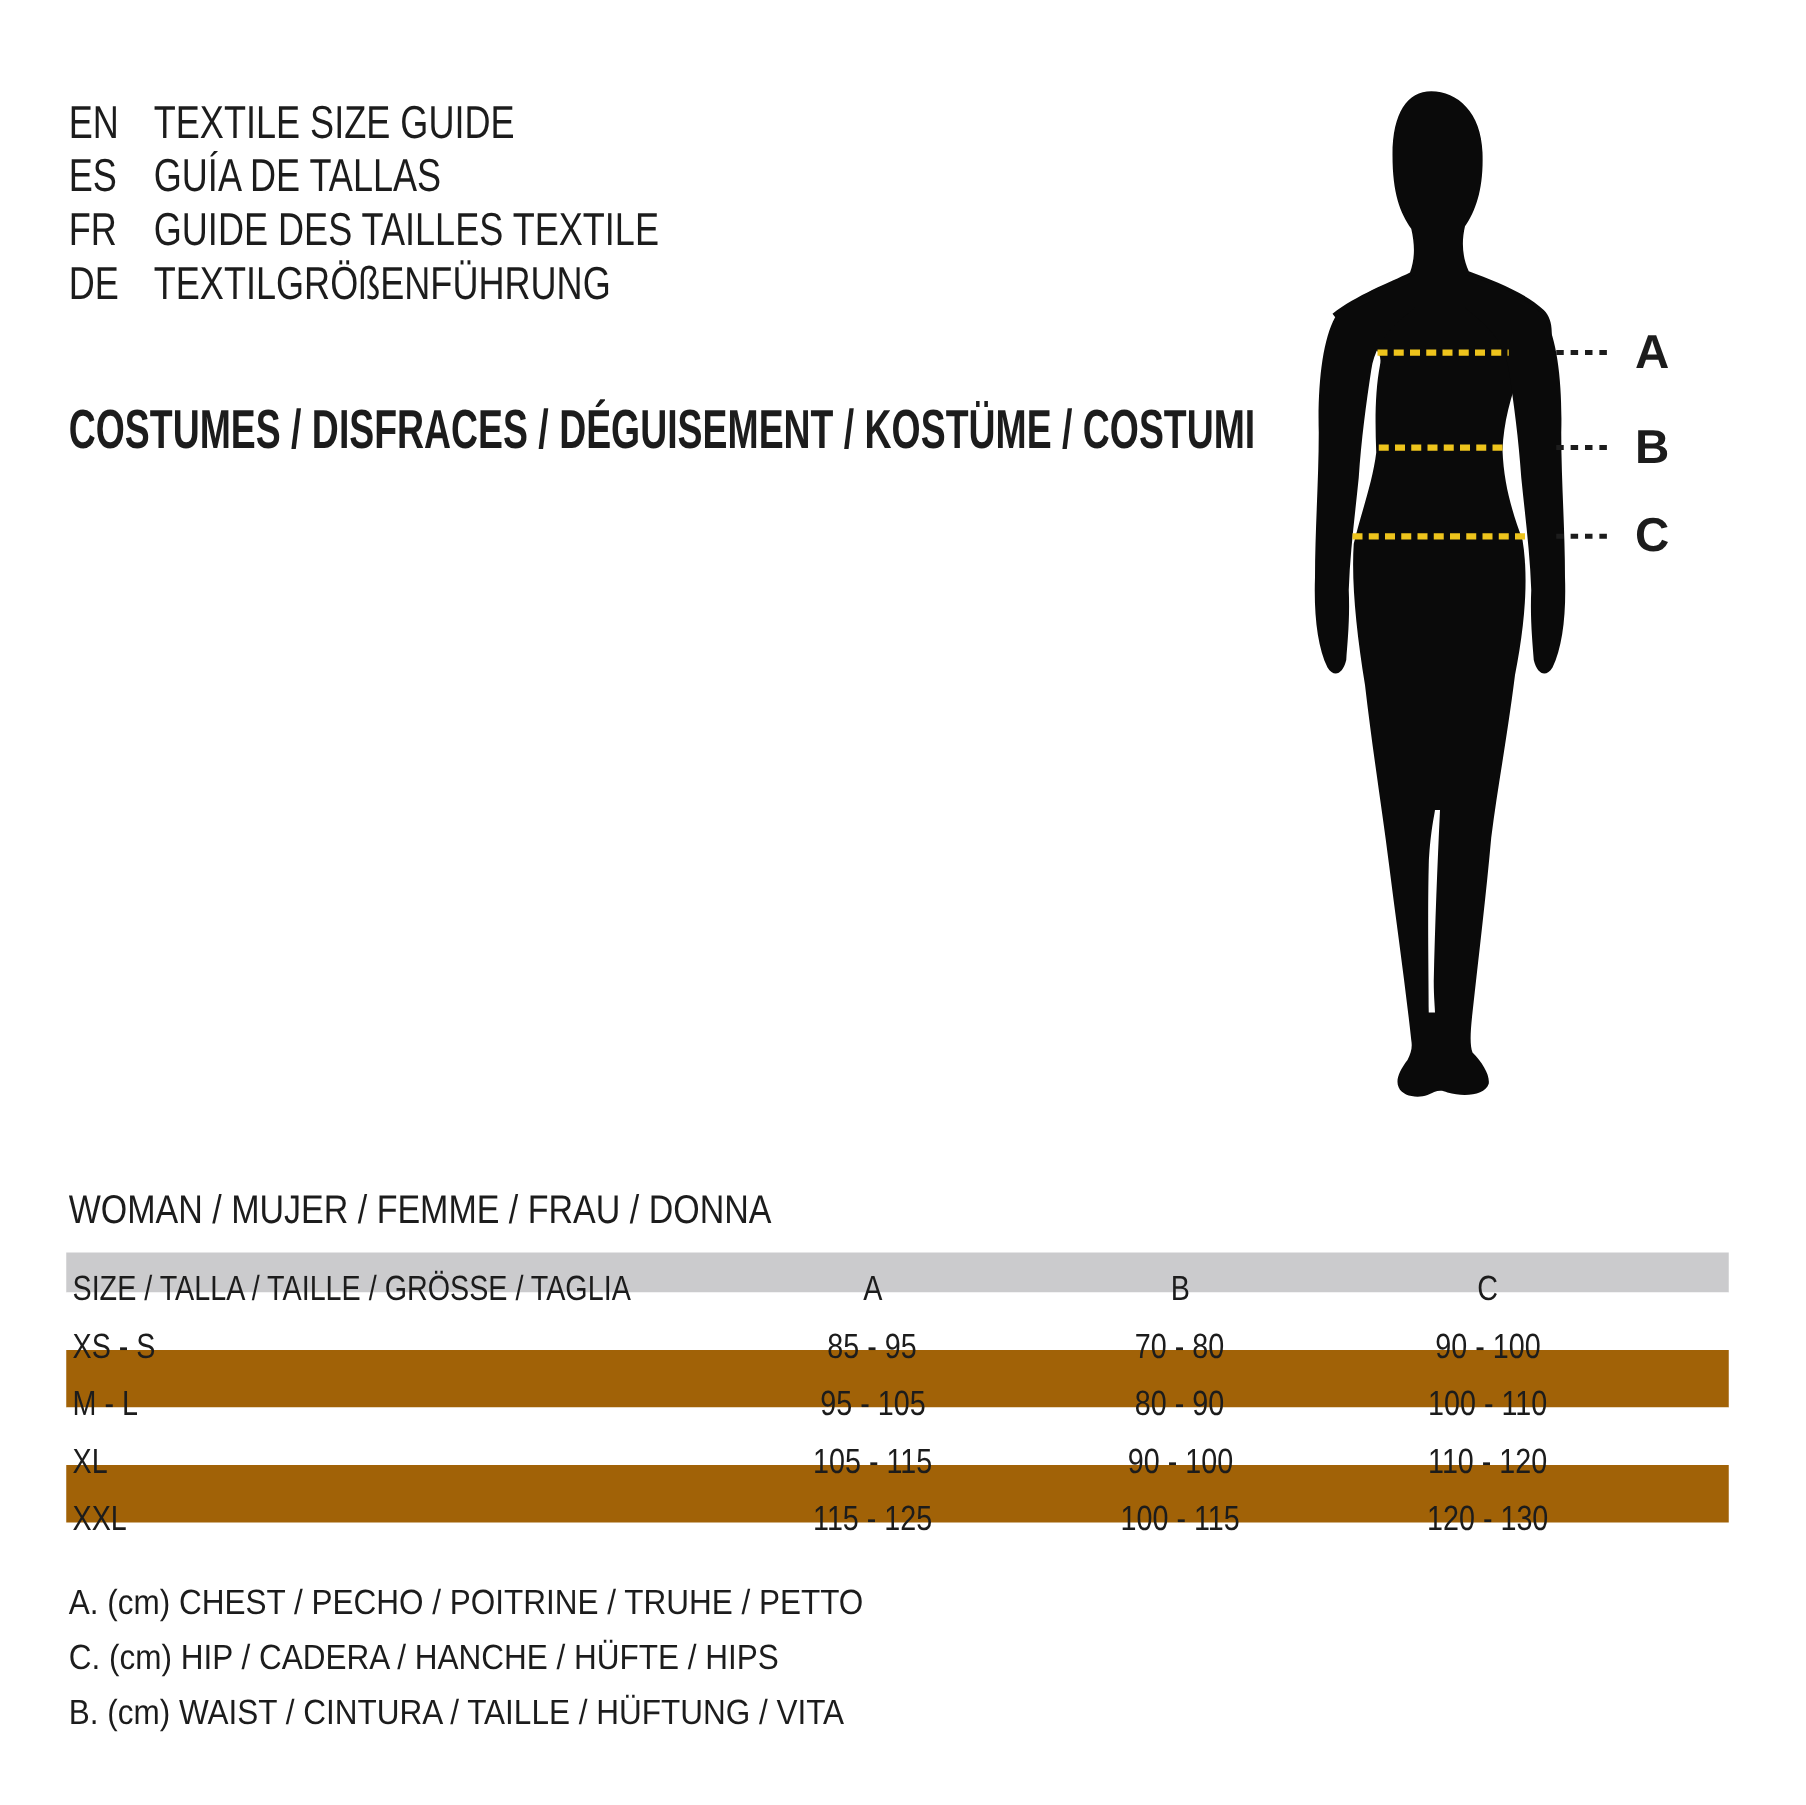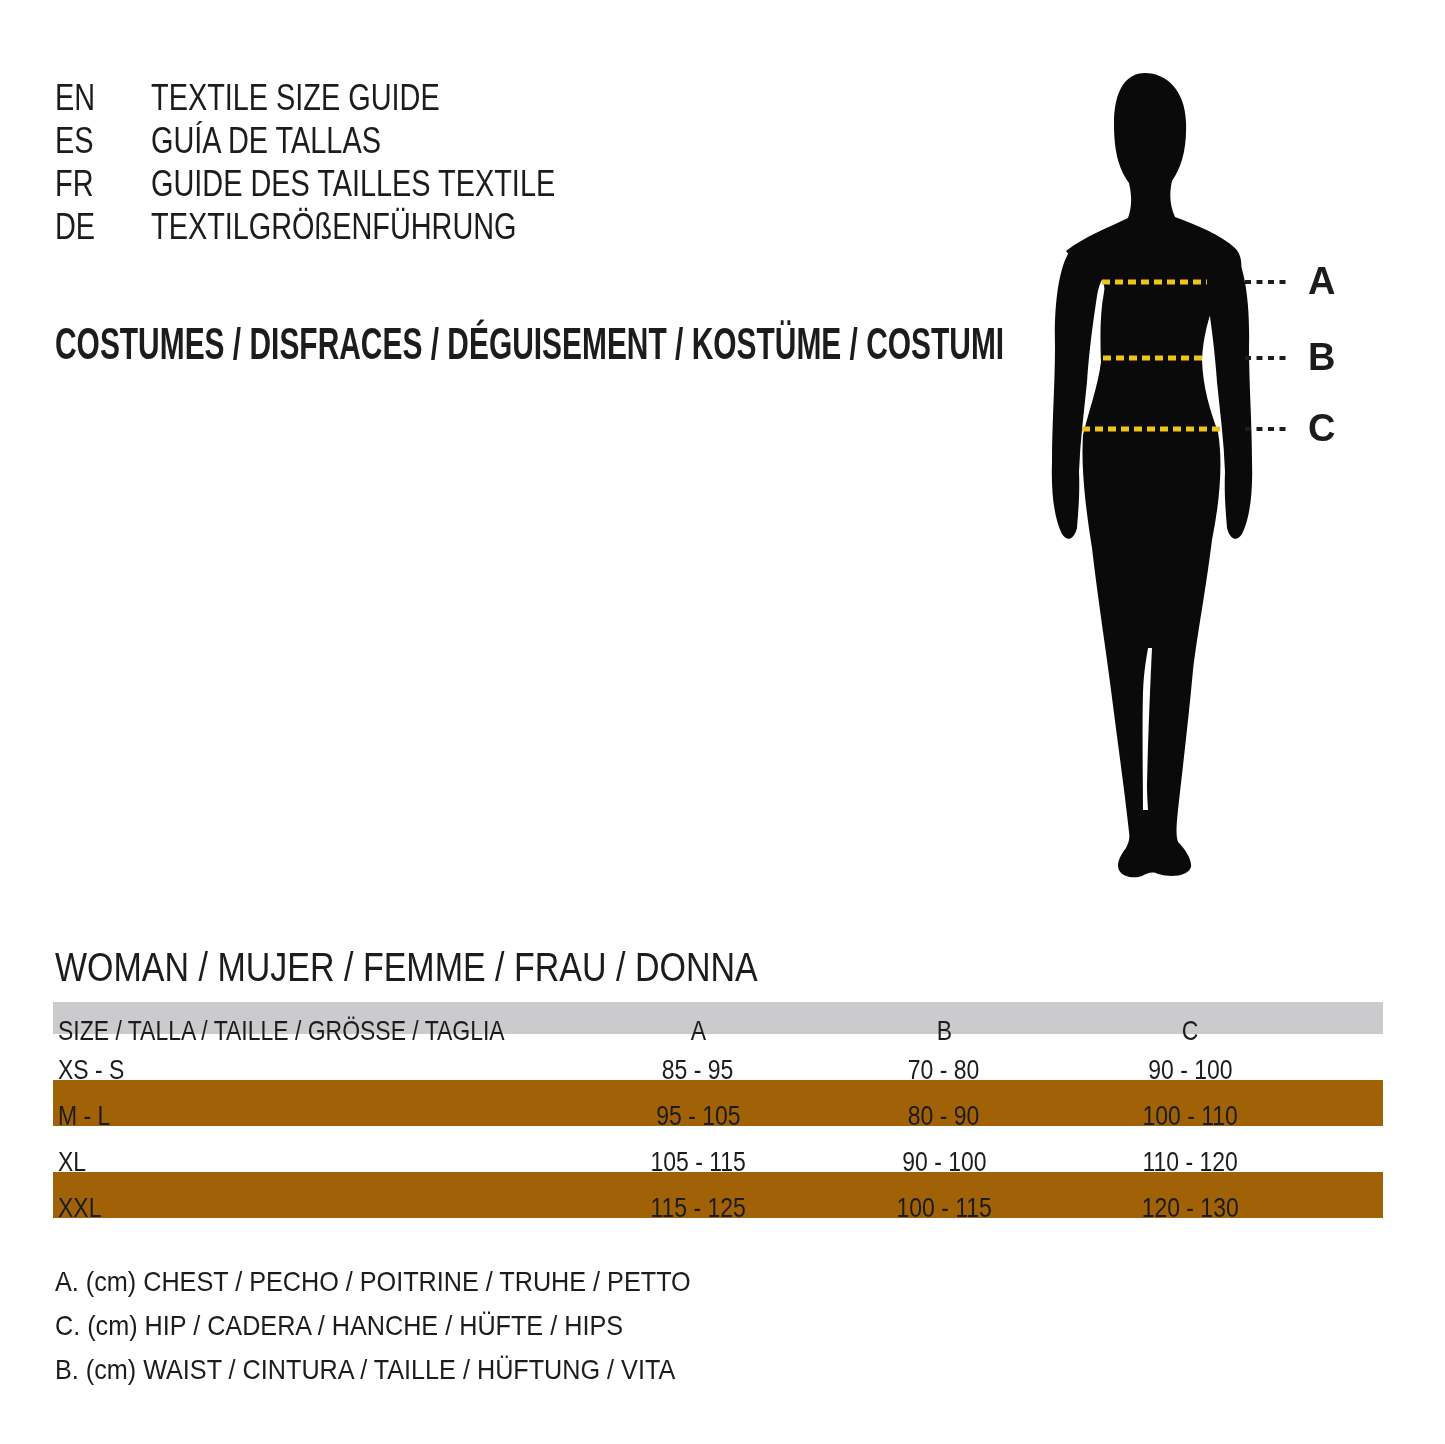--- a/index.html
+++ b/index.html
@@ -16,39 +16,39 @@
   
   .cl{display:inline-block;transform:scaleX(0.78);transform-origin:0 50%;white-space:nowrap;}
   .ccat{display:inline-block;transform:scaleX(0.68);transform-origin:0 50%;white-space:nowrap;}
   .cw{display:inline-block;transform:scaleX(0.85);transform-origin:0 50%;white-space:nowrap;}
   .ct{display:inline-block;transform:scaleX(0.82);transform-origin:0 50%;white-space:nowrap;}
   .ctc{display:inline-block;transform:scaleX(0.82);transform-origin:50% 50%;white-space:nowrap;}
   .cf{display:inline-block;transform:scaleX(0.90);transform-origin:0 50%;white-space:nowrap;}
 
   
   .lang-list{position:absolute;left:55px;top:76px;}
-  .lang-row{display:flex;height:43px;align-items:center;font-size:37px;gap:28px;}
+  .lang-row{display:flex;height:43px;align-items:center;font-size:37px;}
   .lang-code{width:68px;flex:0 0 68px;}
   .lang-title{flex:0 0 auto;}
 
   
   .category{position:absolute;left:55px;top:322px;height:44px;display:flex;align-items:center;font-size:44px;font-weight:bold;}
 
   
   .figure-svg{position:absolute;left:1040px;top:70px;}
 
   
-  .section-title{position:absolute;left:55px;top:950px;height:34px;display:flex;align-items:center;font-size:40px;}
+  .section-title{position:absolute;left:55px;top:950px;height:34px;display:flex;align-items:center;font-size:32px;}
 
   
   .size-table{position:absolute;left:53px;top:1002px;width:1330px;font-size:28px;}
   .trow{display:flex;align-items:center;height:46px;background:#ffffff;}
   .trow.thead{height:32px;background:#cbcbcd;}
   .trow.alt{background:#a16207;}
-  .tcell{display:flex;align-items:center;height:100%;margin-top:26px;}
+  .tcell{display:flex;align-items:flex-end;height:100%;margin-top:26px;}
   .tcell.size{width:522px;flex:0 0 522px;padding-left:5px;box-sizing:border-box;}
   .tcell.val{width:246px;flex:0 0 246px;justify-content:center;}
   .tcell.pad{flex:1 1 auto;}
 
   
   .footnotes{position:absolute;left:55px;top:1254px;}
   .footnote{height:44px;display:flex;align-items:flex-end;font-size:28px;}
 </style>
 </head>
 <body>

